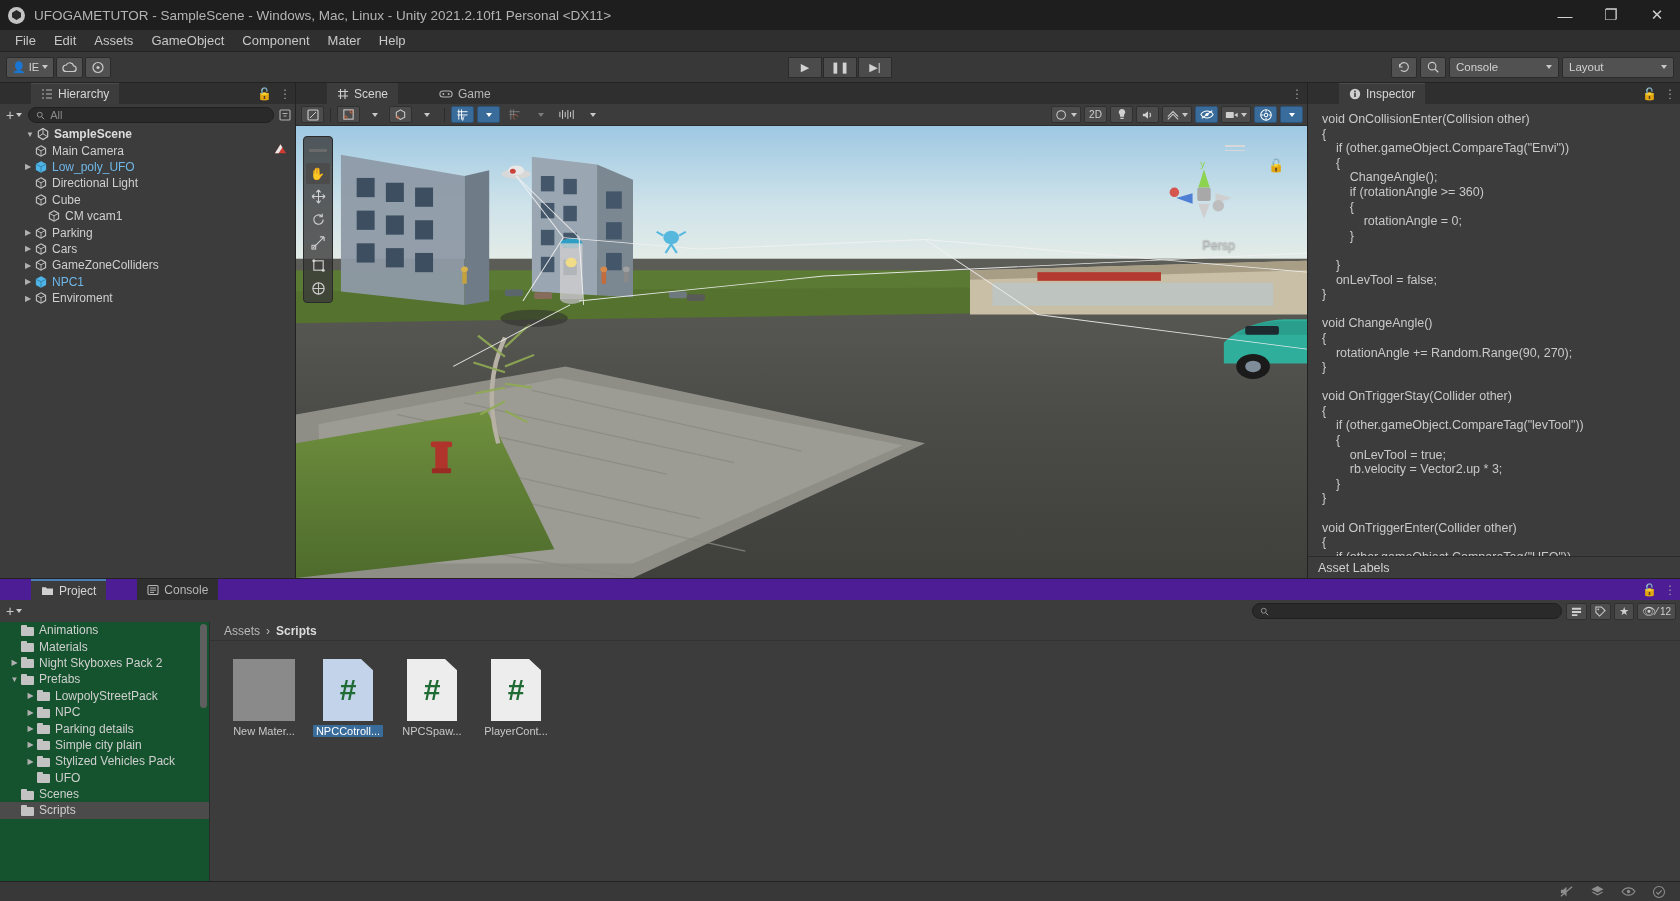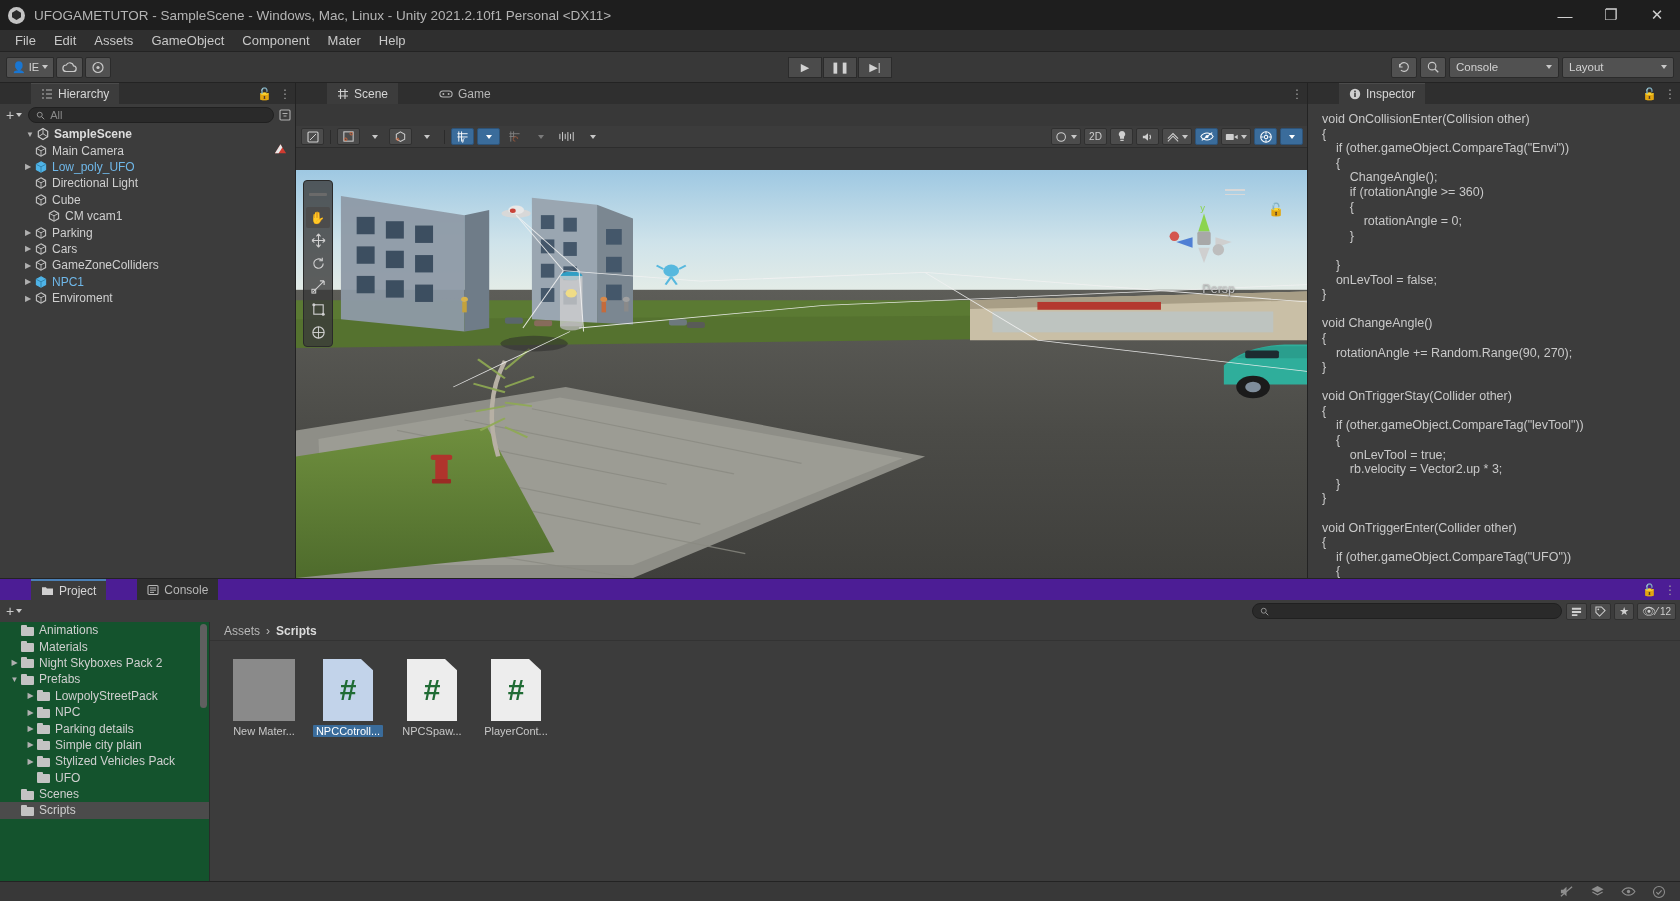--- a/index.html
+++ b/index.html
@@ -66,21 +66,21 @@
   .hrow { height:16.4px; display:flex; align-items:center; font-size:12px; color:#cfcfcf;
     padding-left:22px; position:relative; }
   .hrow .arrow { width:12px; font-size:8px; color:#b0b0b0; flex:0 0 12px; display:flex;
     align-items:center; justify-content:center;}
   .hrow .go-ico { width:14px; height:14px; margin-right:4px; flex:0 0 14px;}
   .hrow.prefab { color:#6fb7e8; }
   .scene-root { padding-left:10px; font-weight:bold; color:#dcdcdc; }
   .cam-badge { position:absolute; right:8px; top:1px; width:13px; height:12px;}
 
   
-  .scenewrap { flex:1; display:flex; flex-direction:column; border-right:1px solid #232323;gap:22px;}
+  .scenewrap { flex:1; display:flex; flex-direction:column; border-right:1px solid #232323;}
   .scene-toolbar { height:22px; background:#3c3c3c; display:flex; align-items:center; gap:3px;
     padding:0 5px; border-bottom:1px solid #2d2d2d; position:relative;}
   .st-btn { height:17px; min-width:23px; background:#4c4c4c; border:1px solid #303030;
     border-radius:2px; display:flex; align-items:center; justify-content:center; gap:2px;
     color:#cfcfcf; font-size:10px; padding:0 3px;}
   .st-btn.on { background:#3a6c9b; border-color:#2d5378;}
   .st-btn.flat { background:transparent; border:none;}
   .sep { width:1px; height:14px; background:#2b2b2b; margin:0 3px;}
   .scene-right { position:absolute; right:4px; display:flex; align-items:center; gap:3px;}
 
@@ -767,20 +767,23 @@
 }
 
 void GroundCheck()
 {
     RaycastHit hit;
     float distance = 0.1f;
     Vector3 dir = Vector3.down;
 
     if (Physics.Raycast(transform.position, dir, out hit, distance))</div>
     </div>
+    <div class="asset-labels">
+      <span>Asset Labels</span>
+    </div>
   </div>
 </div>
 
 <div class="projwrap" style="height:303px;">
   <div class="panel-tabs" style="background:#4c1d95;">
     <div class="ptab active" style="border-top:2px solid #4a7fb5;">
       <svg width="13" height="11" viewBox="0 0 14 12">
           <path d="M1 2.5h4.2l1.2 1.4H13V11H1z" fill="#d0d0d0"></path>
         </svg>
       <span>Project</span>

